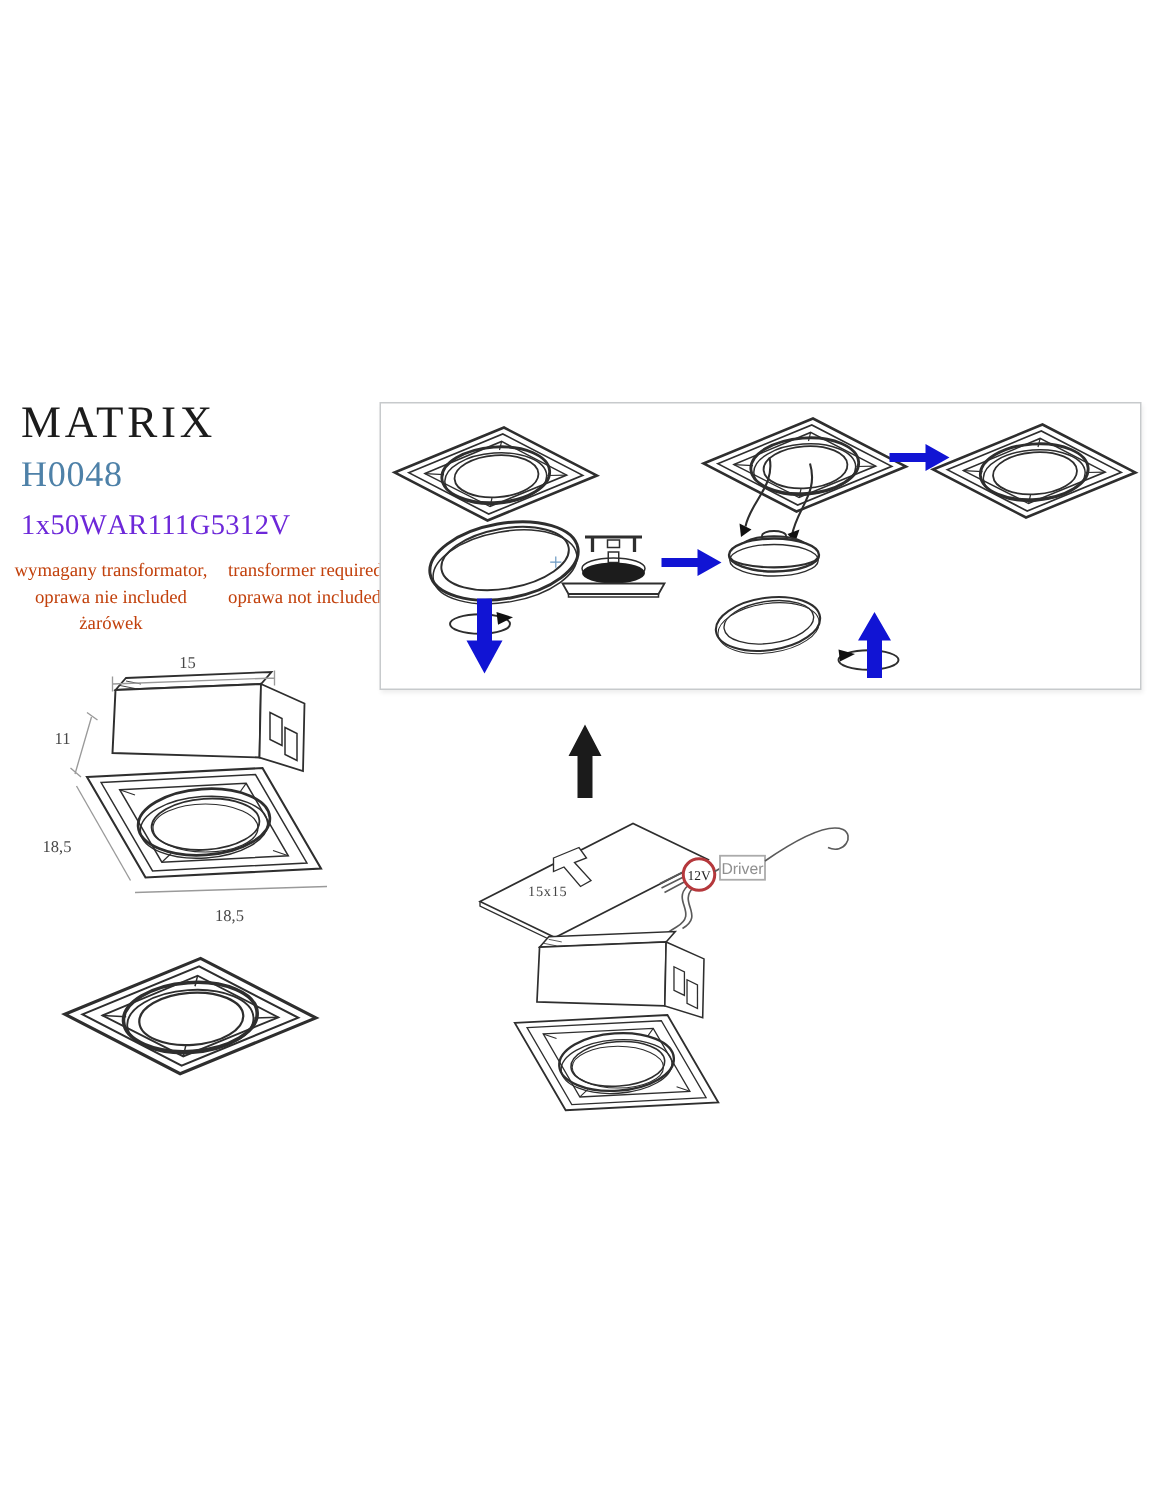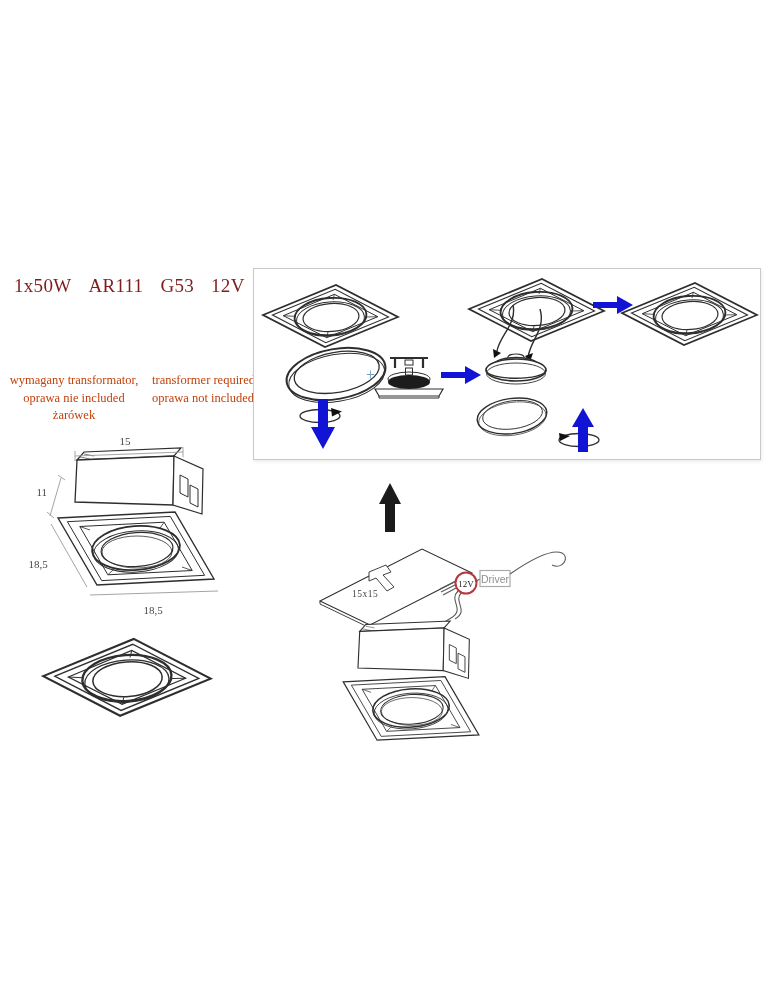--- a/index.html
+++ b/index.html
@@ -1,21 +1,21 @@
 <!DOCTYPE html>
 <html><head>
 <meta charset="utf-8">
 <style>
   html,body{margin:0;padding:0;background:#fff;}
   .page{position:relative;width:774px;height:1000px;background:#fff;overflow:hidden;
         font-family:"Liberation Serif",serif;}
   .hdr{position:absolute;left:14px;top:266px;width:250px;}
   .hdr .title{font-size:30px;letter-spacing:2.5px;color:#1c1c1c;line-height:1.05;}
   .hdr .code{font-size:24px;color:#4e81a8;margin-top:6px;letter-spacing:0.5px;}
-  .hdr .specs{font-size:19px;color:#7f1d1d;margin-top:9px;display:flex;gap:17px;letter-spacing:0.3px;}
+  .hdr .specs{font-size:19px;color:#6d28d9;margin-top:9px;display:flex;letter-spacing:0.3px;}
   .notes{position:absolute;left:2px;top:372px;display:flex;font-size:12.5px;color:#c2410c;line-height:1.4;}
   .note-pl{width:144px;text-align:center;}
   .note-en{margin-left:6px;text-align:left;}
   .abox{position:absolute;left:253px;top:268px;width:506px;height:190px;
         border:1px solid #c7cacc;box-shadow:1px 2px 3px rgba(0,0,0,.07);background:#fff;}
   svg{display:block;}
   svg text{font-family:"Liberation Serif",serif;}
   .sans{font-family:"Liberation Sans",sans-serif;}
   .ln{fill:#ffffff;stroke:#2e2e2e;}
   .nf{fill:none;stroke:#2e2e2e;}
@@ -62,20 +62,22 @@
         <path class="nf" stroke-width="0.8" d="M35.8,78.5 L46,82 M148.2,122.5 L138,119 M63.9,126.8 L70,121 M120.1,74.2 L116,80"></path>
         <ellipse class="nf" stroke-width="1.8" cx="92" cy="100" rx="44" ry="22" transform="rotate(-4 92 100)"></ellipse>
         <ellipse class="nf" stroke-width="1" cx="92" cy="103.5" rx="42.5" ry="20.5" transform="rotate(-4 92 103.5)"></ellipse>
         <ellipse class="nf" stroke-width="1.2" cx="93" cy="101.5" rx="36" ry="17" transform="rotate(-4 93 101.5)"></ellipse>
         <ellipse class="nf" stroke-width="0.8" cx="93" cy="104" rx="35" ry="16"></ellipse>
       </g>
     </defs>
   </svg>
 
   <div class="hdr">
+    <div class="title">MATRIX</div>
+    <div class="code">H0048</div>
     <div class="specs">
       <span>1x50W</span>
       <span>AR111</span>
       <span>G53</span>
       <span>12V</span>
     </div>
   </div>
   <div class="notes">
     <div class="note-pl">
       <div>wymagany transformator,</div>

